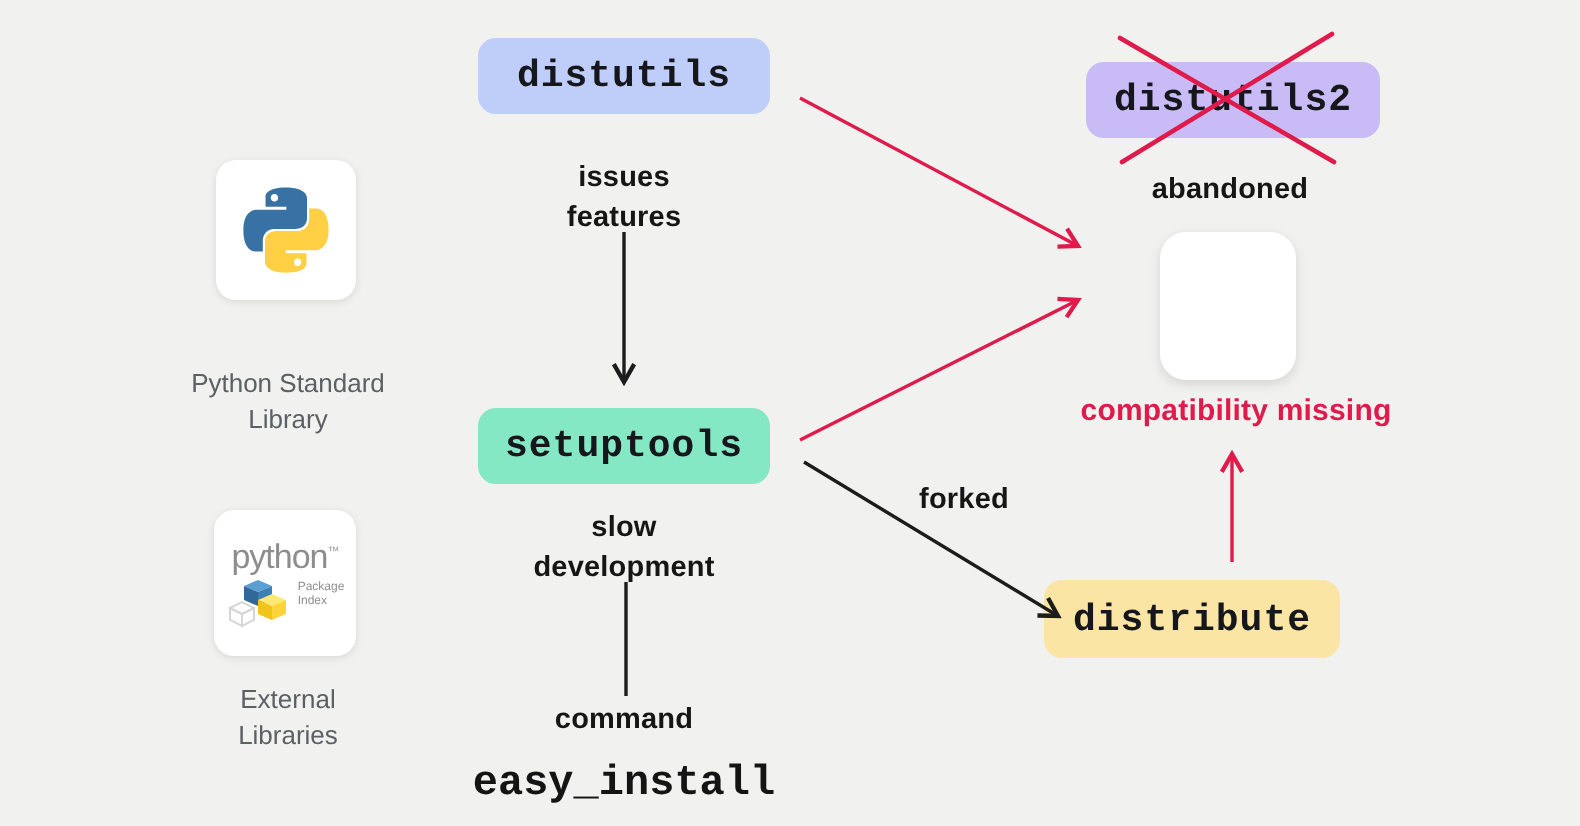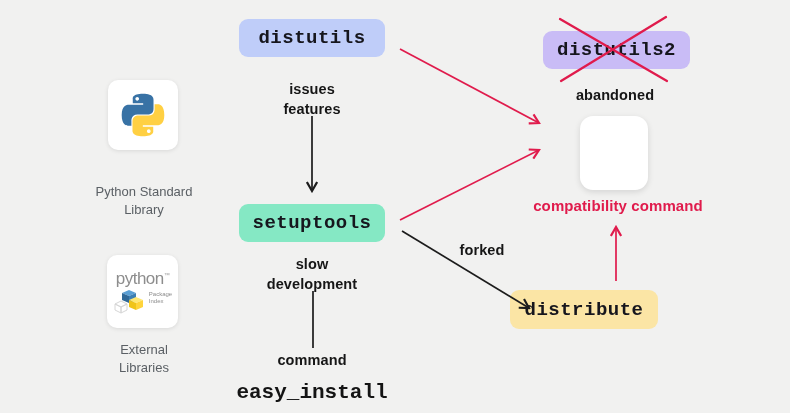--- a/index.html
+++ b/index.html
@@ -16,21 +16,21 @@
   .card-label{color:#5b6065;font-size:13px;line-height:1.42;text-align:center;white-space:pre-line;}
   .badge{border-radius:9px;display:flex;align-items:center;justify-content:center;
          font-family:"Liberation Mono",monospace;font-weight:bold;font-size:19px;
          color:#16161d;letter-spacing:.5px;z-index:2;}
   .note{font-size:14.5px;font-weight:bold;color:#161616;text-align:center;
         line-height:1.35;white-space:pre-line;letter-spacing:.1px;}
   .note-red{color:var(--red);font-size:15px;}
   #badge-distutils{left:239px;top:19px;width:146px;height:38px;background:var(--distutils-bg);}
   #badge-distutils2{left:543px;top:31px;width:147px;height:38px;background:var(--distutils2-bg);}
   #badge-setuptools{left:239px;top:204px;width:146px;height:38px;background:var(--setuptools-bg);}
-  #badge-distribute{left:510px;top:290px;width:148px;height:39px;background:var(--distribute-bg);}
+  #badge-distribute{left:522px;top:290px;width:148px;height:39px;background:var(--distribute-bg);}
   #python-card{left:108px;top:80px;width:70px;height:70px;}
   #python-card-label{left:78px;top:155px;width:132px;margin-top:28px;}
   #pypi-card{left:107px;top:255px;width:71px;height:73px;flex-direction:column;}
   #pypi-card-label{left:78px;top:341px;width:132px;}
   #note-missing{left:242px;top:80px;width:140px;}
   #note-slow{left:232px;top:255px;width:160px;}
   #note-command{left:212px;top:351px;width:200px;}
   #text-easyinstall{left:202px;top:381px;width:220px;text-align:center;
     font-family:"Liberation Mono",monospace;font-weight:bold;font-size:21px;color:#141414;}
   #note-abandoned{left:555px;top:86px;width:120px;}
@@ -101,21 +101,21 @@
 <div class="abs" id="compat-box"></div>
 
 <div class="abs note" id="note-missing">issues
 features</div>
 <div class="abs note" id="note-slow">slow
 development</div>
 <div class="abs note" id="note-command">command</div>
 <div class="abs" id="text-easyinstall">easy_install</div>
 <div class="abs note" id="note-abandoned">abandoned</div>
 <div class="abs note" id="note-forked">forked</div>
-<div class="abs note note-red" id="note-compat">compatibility command</div>
+<div class="abs note note-red" id="note-compat">compatibility missing</div>
 
 <svg class="abs" id="arrows" viewBox="0 0 790 413">
   <defs>
     <marker id="ah-black" viewBox="0 0 10 10" refX="8.5" refY="5" markerWidth="7.5" markerHeight="7.5" orient="auto-start-reverse">
       <path d="M1.5,1 L8.5,5 L1.5,9" class="mk-black"></path>
     </marker>
     <marker id="ah-red" viewBox="0 0 10 10" refX="8.5" refY="5" markerWidth="7.5" markerHeight="7.5" orient="auto-start-reverse">
       <path d="M1.5,1 L8.5,5 L1.5,9" class="mk-red"></path>
     </marker>
   </defs>

